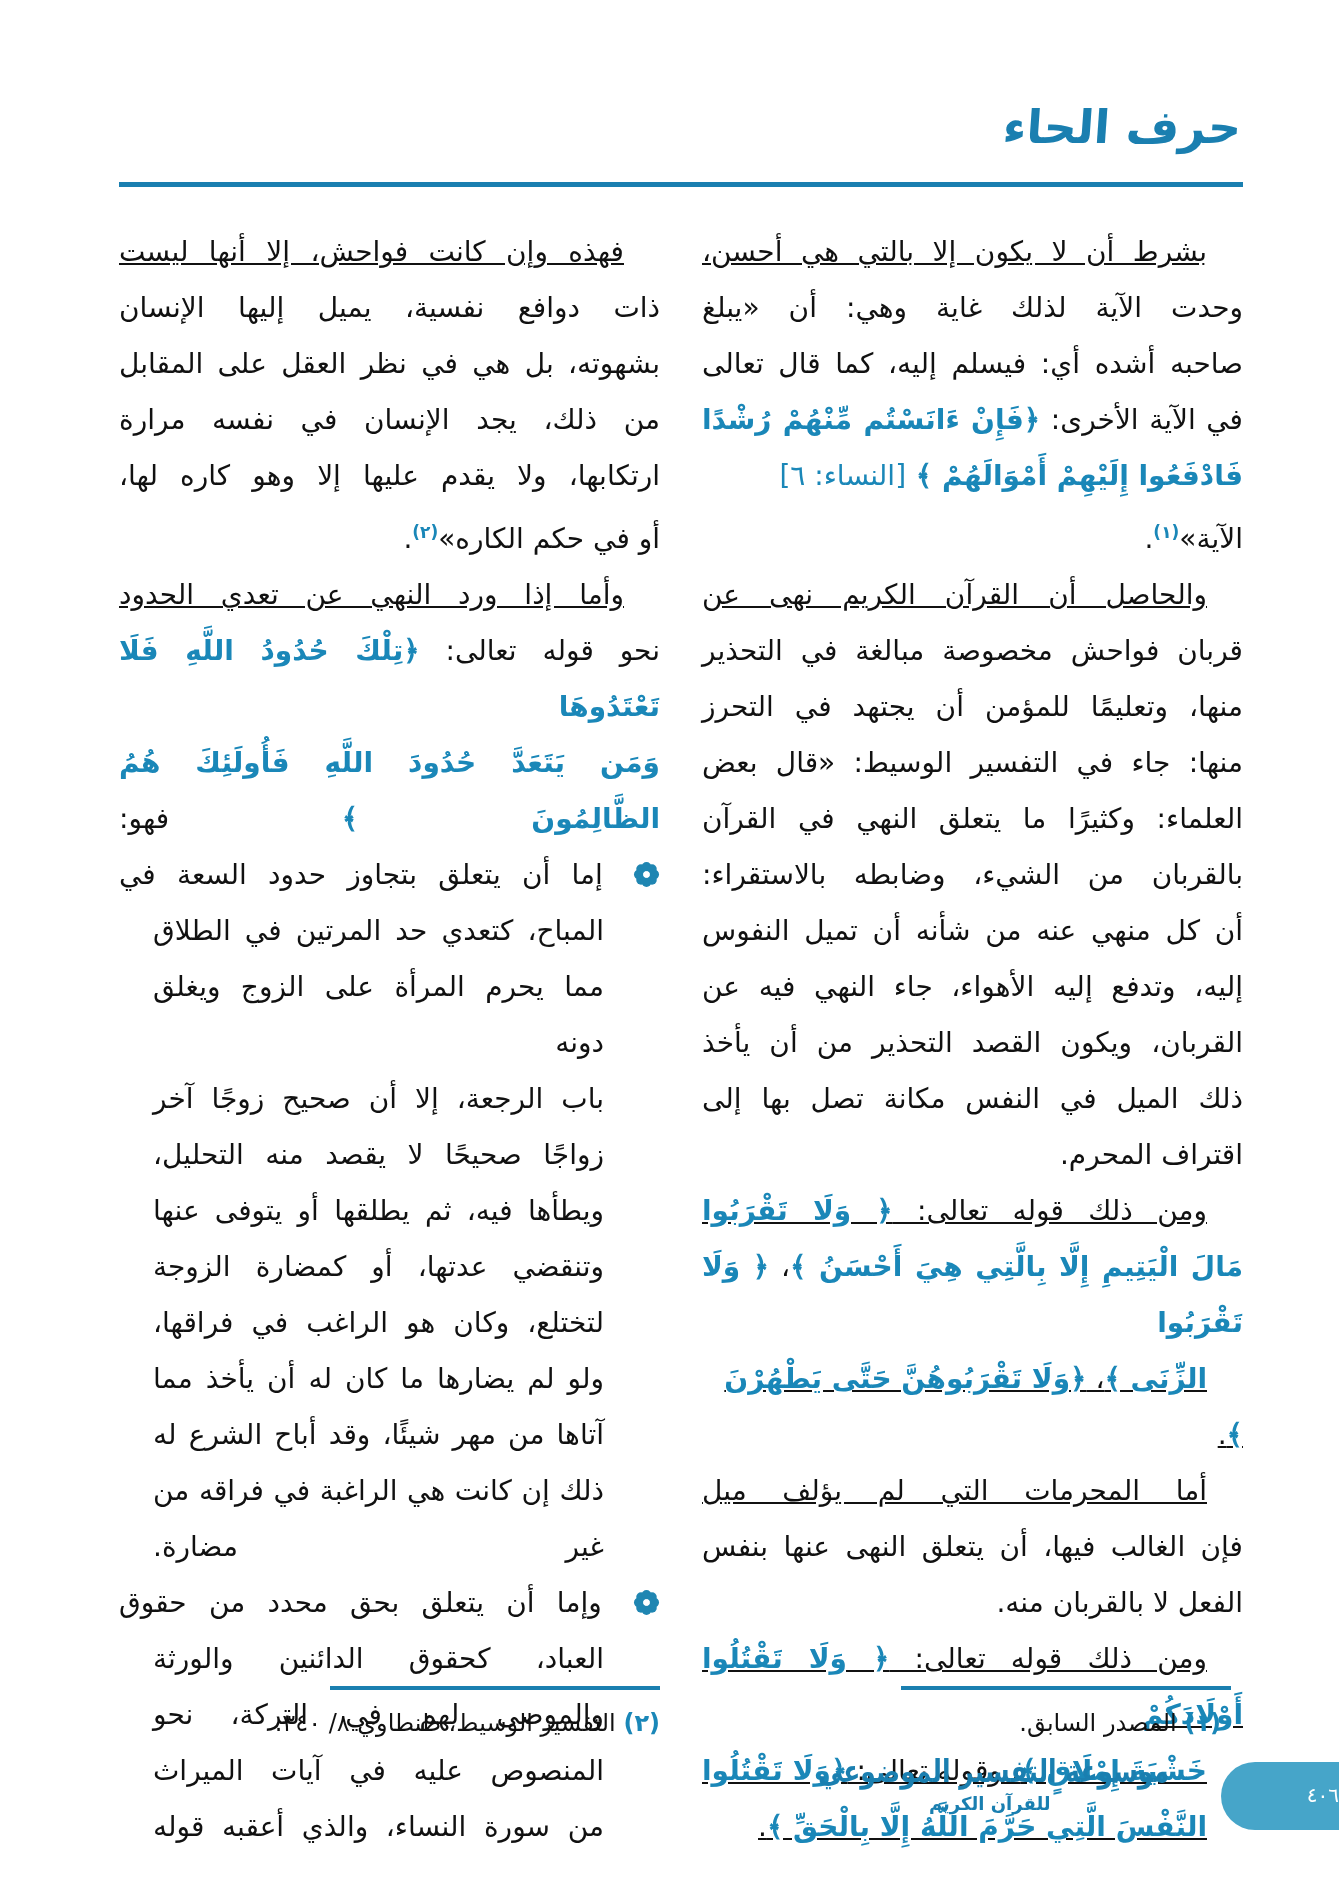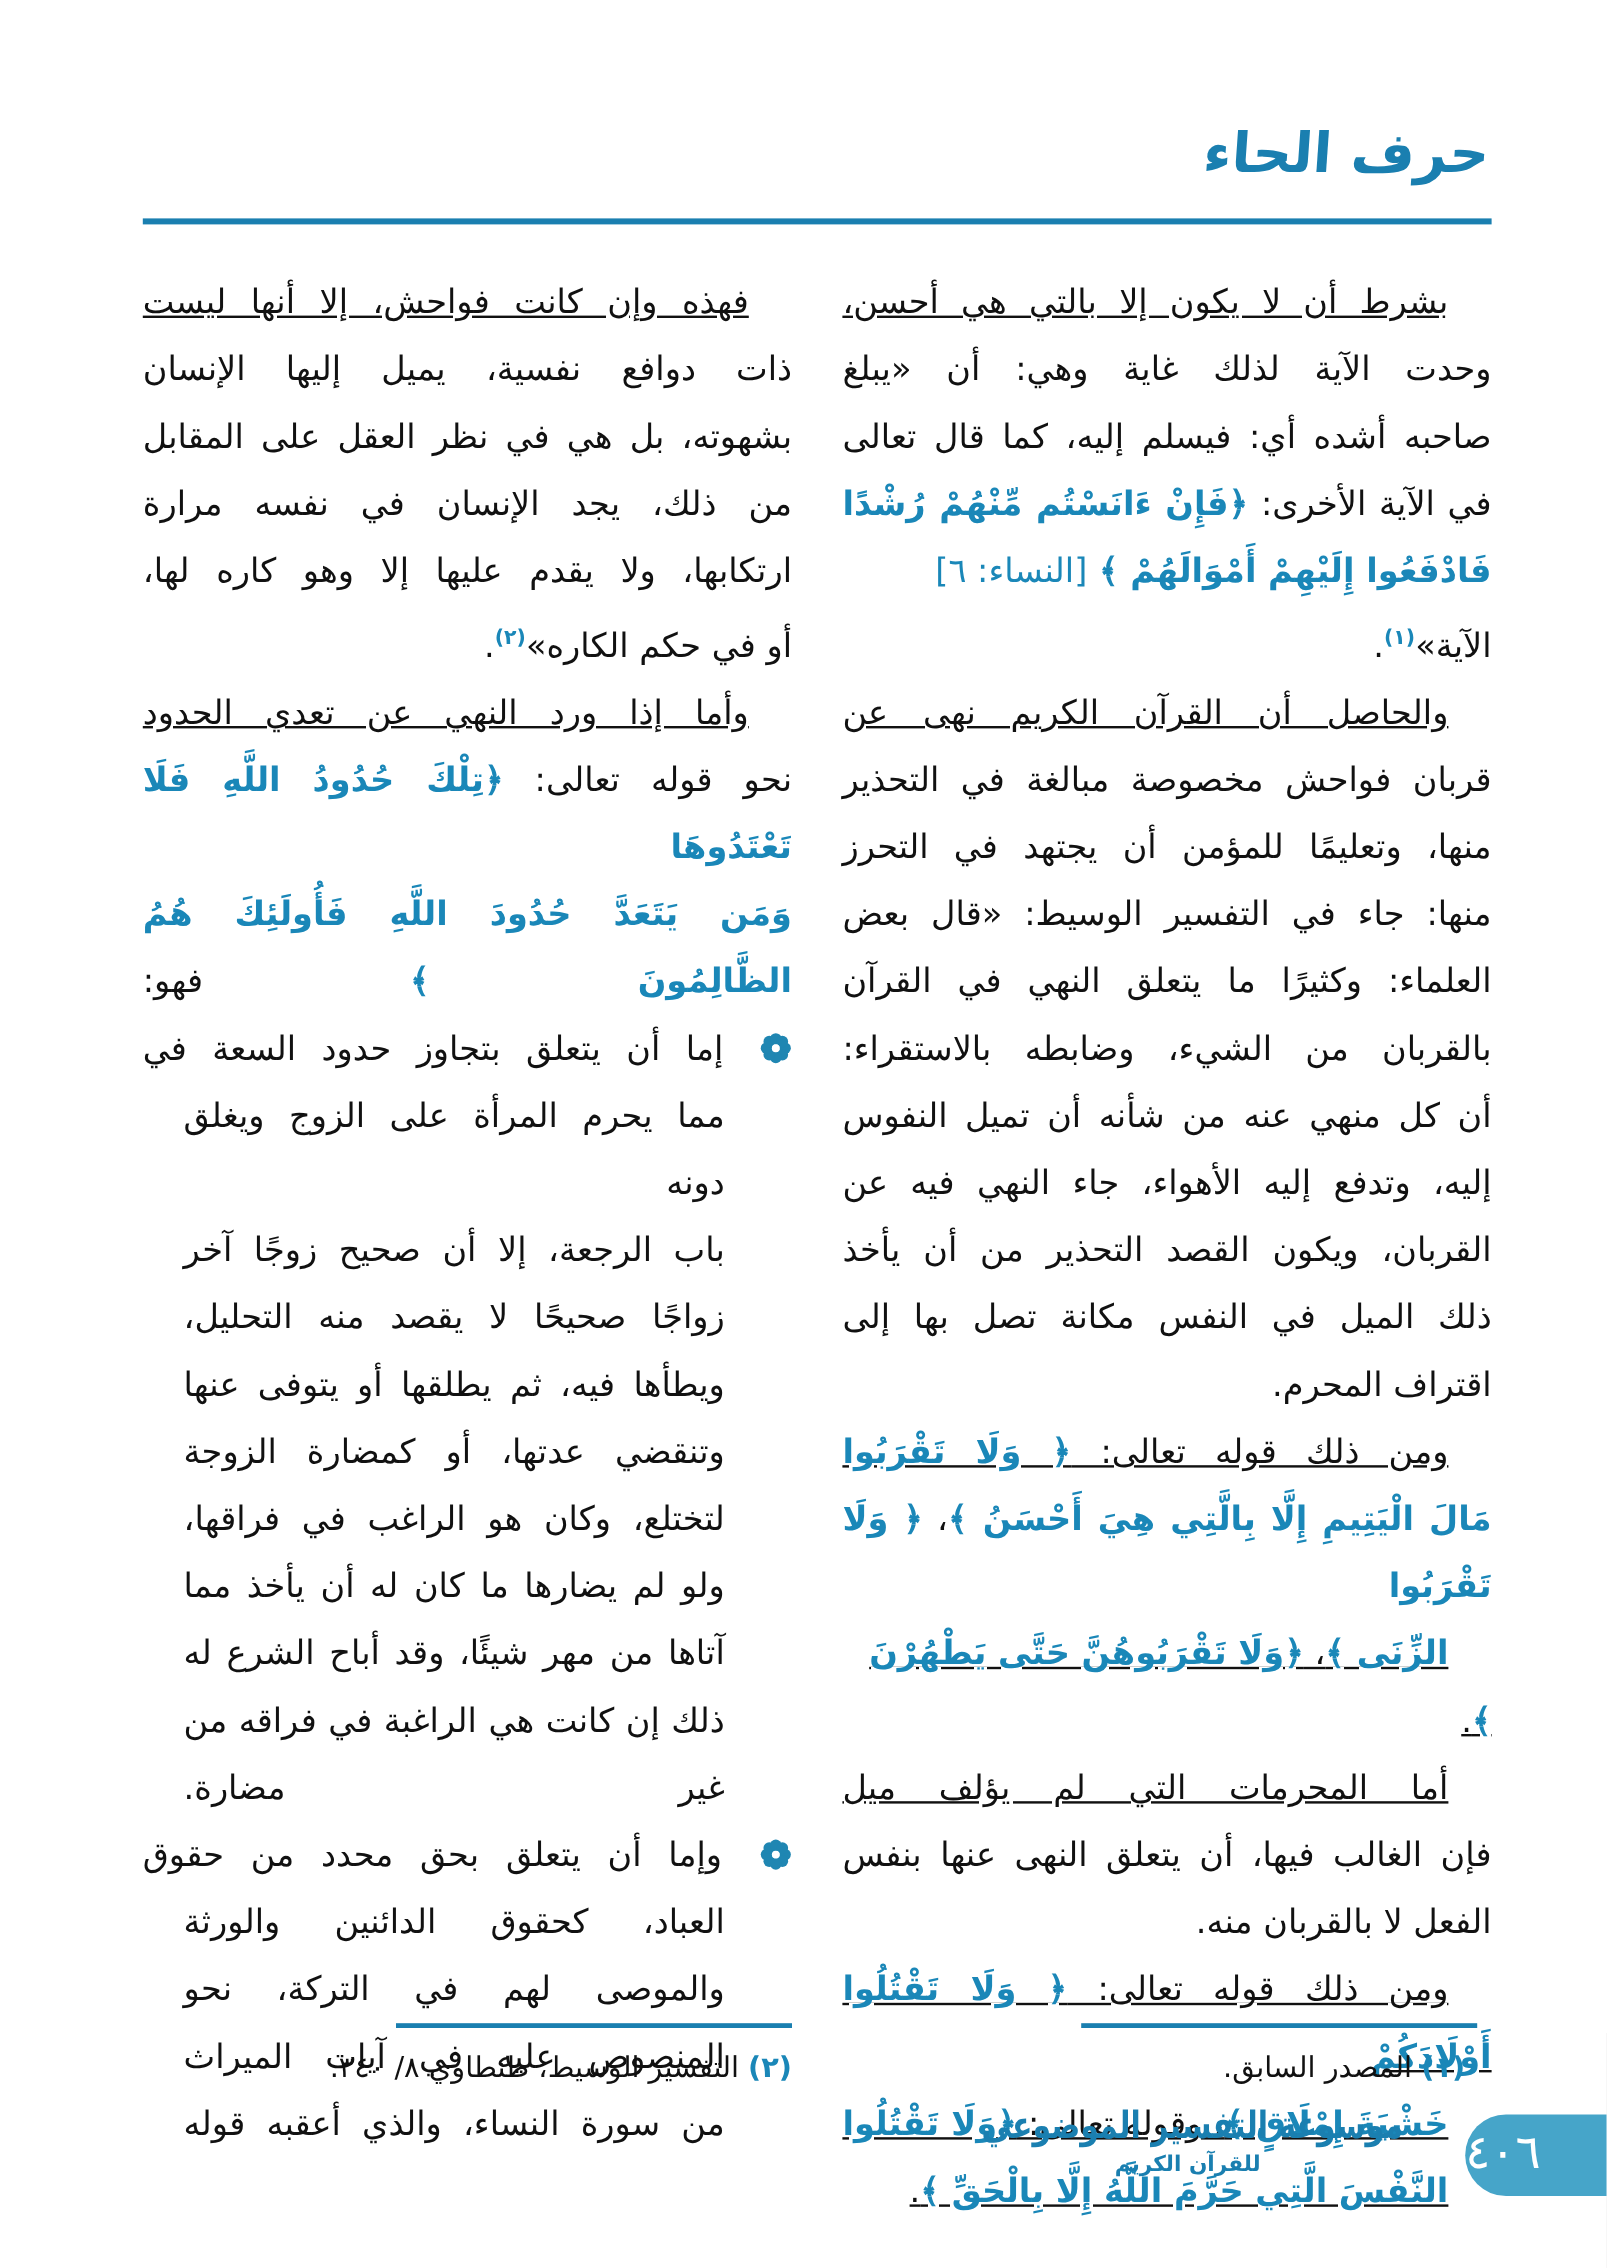--- a/index.html
+++ b/index.html
@@ -46,21 +46,21 @@
     text-align:left; color:var(--accent); font-weight:bold;
   }
   .logo-1 { font-size:25px; line-height:40px; letter-spacing:-1px; white-space:nowrap; transform:scaleY(1.25); }
   .logo-2 { font-size:18px; line-height:24px; }
   .badge {
     position:absolute; top:1762px; right:0; width:118px; height:68px;
     background:var(--badge); border-radius:34px 0 0 34px;
   }
   .badge-num {
     display:block; width:100%; height:68px; line-height:66px;
-    color:#ffffff; font-size:39px; text-align:left; letter-spacing:9px;
+    color:#ffffff; font-size:20px; text-align:right; letter-spacing:9px;
   }
 </style>
 </head>
 <body>
 
 <div class="page" style="--accent: #1a7fb0; --quran: #1a87b8; --badge: #46a5c9;">
 
   <div class="hdr-title">حرف الحاء</div>
   <div class="hdr-rule"></div>
 
@@ -110,20 +110,21 @@
                 <circle cx="14" cy="22" r="5"></circle>
                 <circle cx="8.34" cy="19.66" r="5"></circle>
                 <circle cx="6" cy="14" r="5"></circle>
                 <circle cx="8.34" cy="8.34" r="5"></circle>
                 <circle cx="14" cy="6" r="5"></circle>
                 <circle cx="19.66" cy="8.34" r="5"></circle>
               </g>
               <circle cx="14" cy="14" r="3.4" fill="#ffffff"></circle>
             </svg></span>
 <span class="seg-n">إما أن يتعلق بتجاوز حدود السعة في</span></div>
+        <div class="line just icont"><span class="seg-n">المباح، كتعدي حد المرتين في الطلاق</span></div>
         <div class="line just icont"><span class="seg-n">مما يحرم المرأة على الزوج ويغلق دونه</span></div>
         <div class="line just icont"><span class="seg-n">باب الرجعة، إلا أن صحيح زوجًا آخر</span></div>
         <div class="line just icont"><span class="seg-n">زواجًا صحيحًا لا يقصد منه التحليل،</span></div>
         <div class="line just icont"><span class="seg-n">ويطأها فيه، ثم يطلقها أو يتوفى عنها</span></div>
         <div class="line just icont"><span class="seg-n">وتنقضي عدتها، أو كمضارة الزوجة</span></div>
         <div class="line just icont"><span class="seg-n">لتختلع، وكان هو الراغب في فراقها،</span></div>
         <div class="line just icont"><span class="seg-n">ولو لم يضارها ما كان له أن يأخذ مما</span></div>
         <div class="line just icont"><span class="seg-n">آتاها من مهر شيئًا، وقد أباح الشرع له</span></div>
         <div class="line just icont"><span class="seg-n">ذلك إن كانت هي الراغبة في فراقه من</span></div>
         <div class="line just icont"><span class="seg-n">غير مضارة.</span></div>

